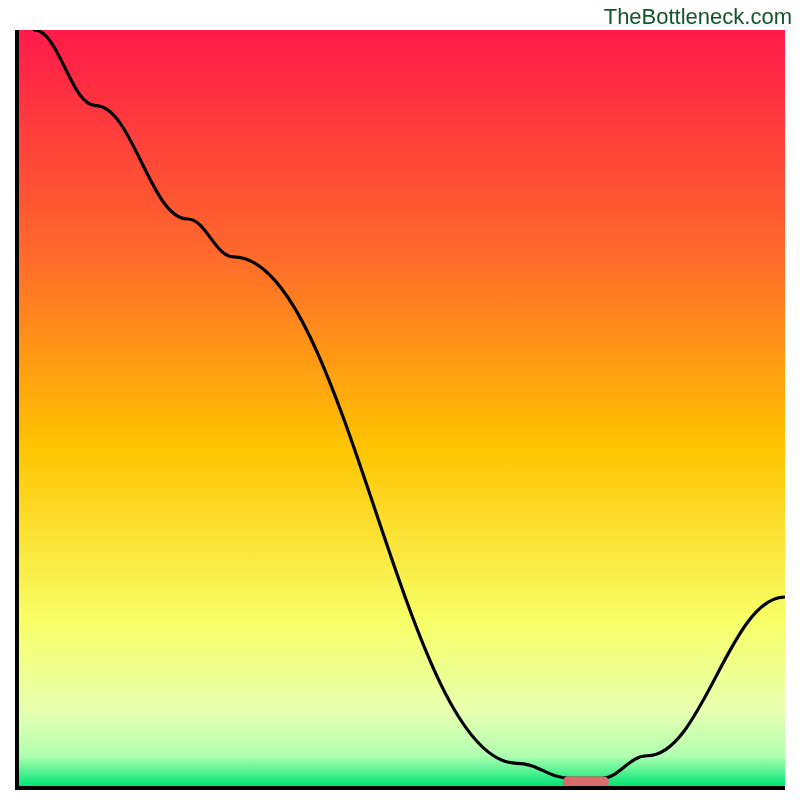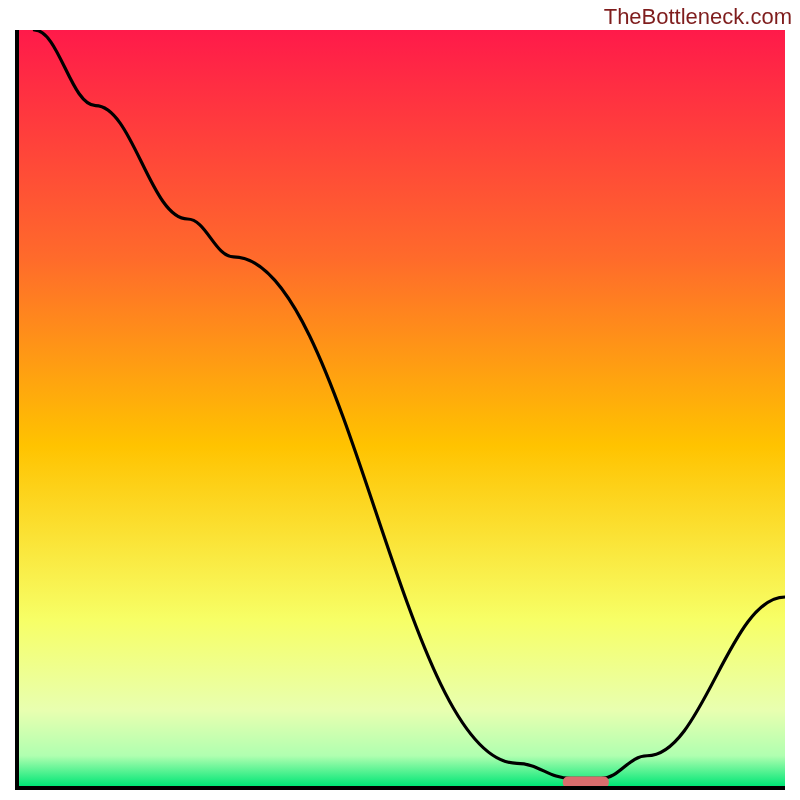--- a/index.html
+++ b/index.html
@@ -9,21 +9,21 @@
     height: 800px;
     background: #ffffff;
     position: relative;
   }
   .watermark {
     position: absolute;
     top: 4px;
     right: 8px;
     font-family: Arial, Helvetica, sans-serif;
     font-size: 22px;
-    color: #7f1d1d;
+    color: #14532d;
     font-weight: 500;
   }
   .plot-area {
     position: absolute;
     top: 30px;
     left: 15px;
     width: 770px;
     height: 760px;
     border-left: 4px solid #000;
     border-bottom: 4px solid #000;

